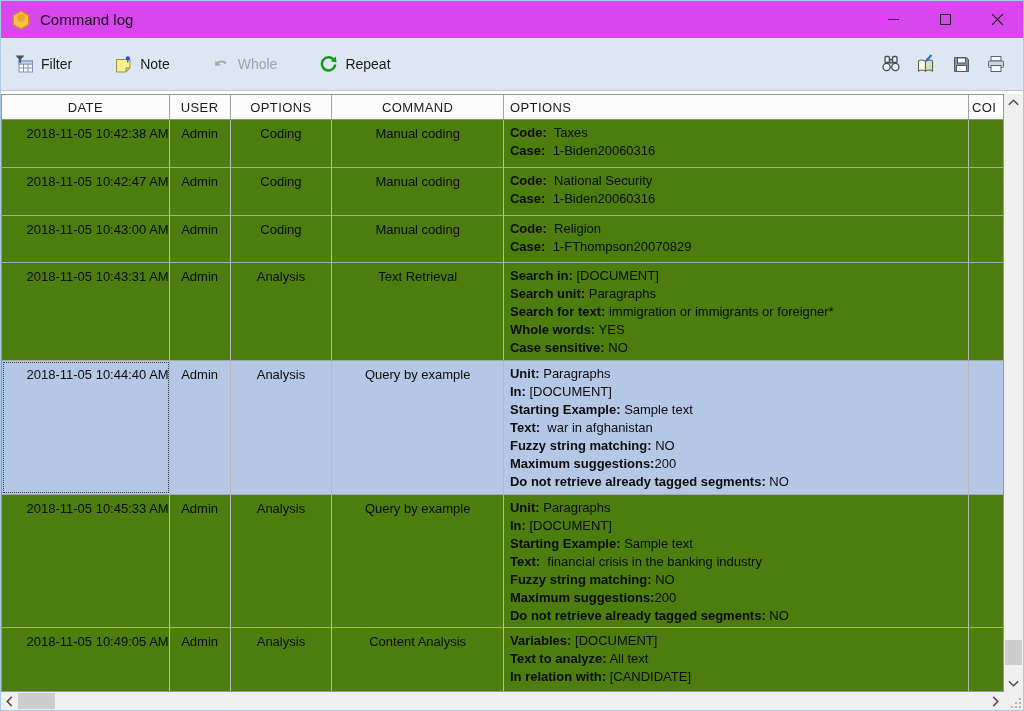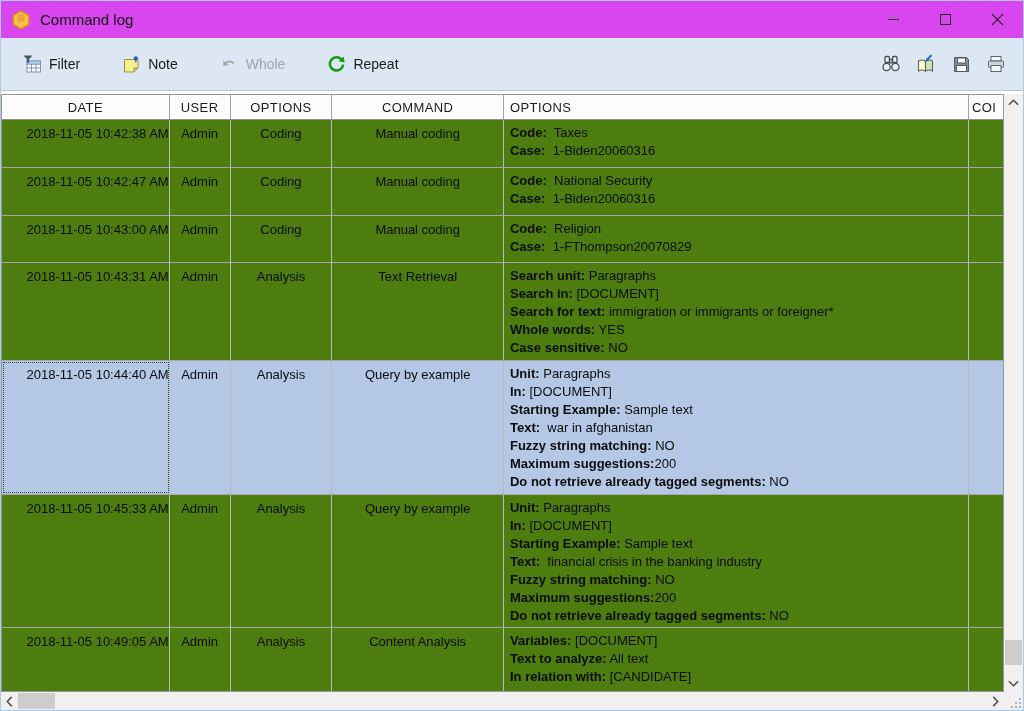--- a/index.html
+++ b/index.html
@@ -10,21 +10,21 @@
   
   .titlebar { height: 37px; display: flex; align-items: center; background: #d946ef; }
   .app-icon { margin-left: 10px; width: 20px; height: 20px; flex: 0 0 auto; }
   .title-text { margin-left: 9px; font-size: 15px; color: #101010; }
   .win-controls { margin-left: auto; display: flex; height: 100%; }
   .wbtn { width: 52px; height: 100%; display: flex; align-items: center; justify-content: center; cursor: default; }
   .glyph-min { width: 11px; height: 0; border-top: 1px solid #1a1a1a; }
   .glyph-max { width: 11px; height: 11px; border: 1px solid #1a1a1a; }
 
   
-  .toolbar { height: 53px; background: #dce7f3; border-bottom: 1px solid #b9c6d4; display: flex; align-items: center; padding: 0 14px 0 16px; }
+  .toolbar { height: 53px; background: #dce7f3; border-bottom: 1px solid #b9c6d4; display: flex; align-items: center; padding: 0 14px 0 8px; }
   .tbtn { display: flex; align-items: center; gap: 7px; margin-right: 30px; font-size: 14px; color: #1a1a1a; padding: 4px 6px; border-radius: 2px; cursor: default; }
   .tbtn .ticon { width: 19px; height: 19px; display: block; }
   .tbtn.disabled { color: #9aa4ae; }
   .tool-right { margin-left: auto; display: flex; align-items: center; gap: 13px; margin-right: 2px; }
   .tool-right .ibtn { width: 22px; height: 22px; display: flex; align-items: center; justify-content: center; cursor: default; }
 
   
   .table-wrap { position: absolute; top: 93px; left: 0; width: 1003px; height: 598px; border: 1px solid #979797; background: #fff; overflow: hidden; }
   .thead { display: flex; height: 25px; background: #fcfcfc; border-bottom: 1px solid #8c8c8c; }
   .hcell { font-size: 13px; color: #1c1c1c; letter-spacing: .4px; display: flex; align-items: center; justify-content: center; border-right: 1px solid #a2a2a2; overflow: hidden; white-space: nowrap; }
@@ -187,22 +187,22 @@
             <div class="opt-line"><b>Case:</b>  1-FThompson20070829</div>
           </div>
           <div class="cell c-col"></div>
         </div>
         <div class="trow" style="height: 98px;">
           <div class="cell c-date">2018-11-05 10:43:31 AM</div>
           <div class="cell c-user">Admin</div>
           <div class="cell c-cat">Analysis</div>
           <div class="cell c-cmd">Text Retrieval</div>
           <div class="cell c-opt">
+            <div class="opt-line"><b>Search in:</b> [DOCUMENT]</div>
             <div class="opt-line"><b>Search unit:</b> Paragraphs</div>
-            <div class="opt-line"><b>Search in:</b> [DOCUMENT]</div>
             <div class="opt-line"><b>Search for text:</b> immigration or immigrants or foreigner*</div>
             <div class="opt-line"><b>Whole words:</b> YES</div>
             <div class="opt-line"><b>Case sensitive:</b> NO</div>
           </div>
           <div class="cell c-col"></div>
         </div>
         <div class="trow selected" style="height: 134px;">
           <div class="cell c-date">2018-11-05 10:44:40 AM</div>
           <div class="cell c-user">Admin</div>
           <div class="cell c-cat">Analysis</div>

